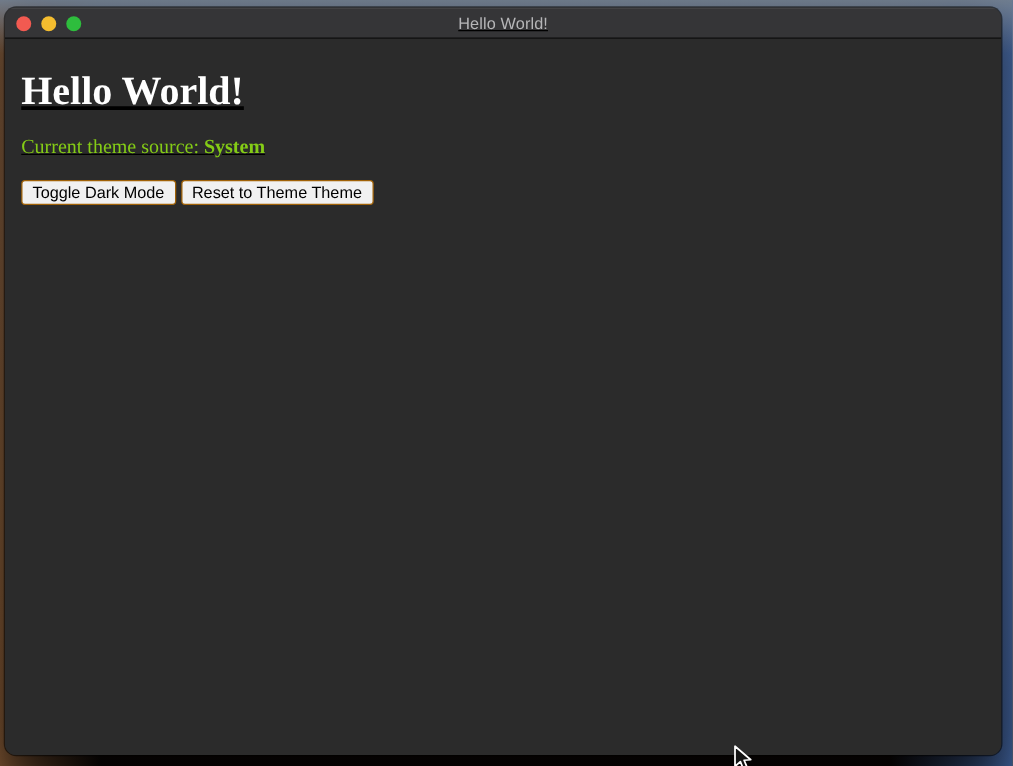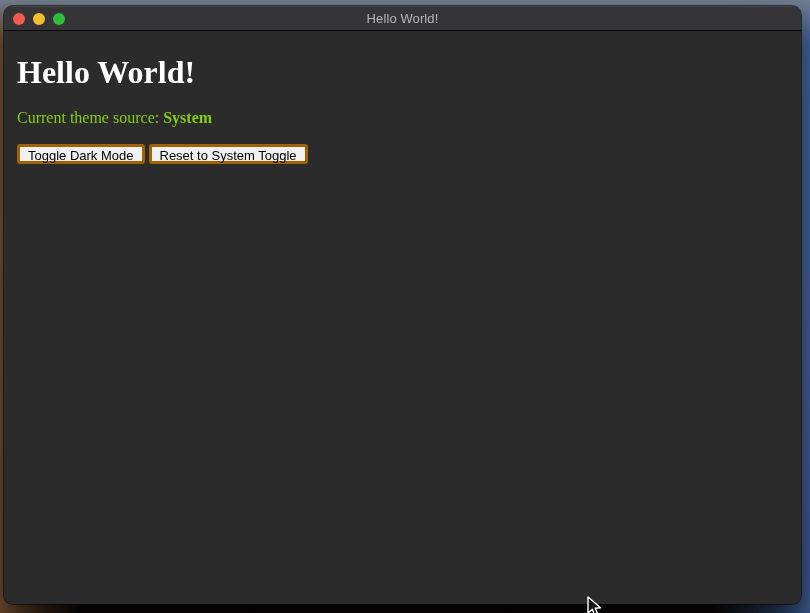--- a/index.html
+++ b/index.html
@@ -17,20 +17,21 @@
   }
 
   .window {
     position: absolute;
     left: 4px; top: 6px;
     width: 797px; height: 598px;
     border-radius: 9px;
     background: #2b2b2b;
     box-shadow: 0 0 0 1px rgba(0,0,0,0.55), 0 14px 34px rgba(0,0,0,0.55);
     overflow: hidden;
+    text-decoration: underline;
   }
 
   .titlebar {
     position: relative;
     height: 25px;
     background: #353537;
     border-top: 1px solid rgba(255,255,255,0.09);
     border-bottom: 1px solid #0c0c0d;
     display: flex;
     align-items: center;
@@ -80,21 +81,21 @@
     color: #84cc16;
     margin: 18px 0 0 0;
     line-height: 1.15;
   }
   .button-row { margin-top: 17px; }
   .button-row button {
     font-family: "Liberation Sans", sans-serif;
     font-size: 13px;
     color: #000000;
     background: #f1f1f1;
-    border: 3px solid #a16207;
+    border: 1px solid #a16207;
     border-radius: 3px;
     height: 20px;
     padding: 1px 8px 2px 8px;
     margin-right: 4px;
     line-height: 15px;
     cursor: default;
   }
 
   .cursor {
     position: absolute;
@@ -115,20 +116,20 @@
     </div>
     <div class="title">Hello World!</div>
   </div>
 
   <div class="content">
     <h1>Hello World!</h1>
 
     <p><span>Current theme source: </span><strong>System</strong></p>
 
     <div class="button-row">
-      <button>Toggle Dark Mode</button><button>Reset to System Toggle</button>
+      <button>Toggle Dark Mode</button><button>Reset to Theme Theme</button>
     </div>
   </div>
 </div>
 
 <svg class="cursor" width="18" height="24" viewBox="0 0 18 24">
   <path d="M3 2 L3 18.2 L7.3 14.3 L10.1 21.2 L13.1 19.9 L10.3 13.2 L15.6 12.8 Z" fill="#141414" stroke="#ffffff" stroke-width="1.4" stroke-linejoin="round"></path>
 </svg>
 
 </body></html>

